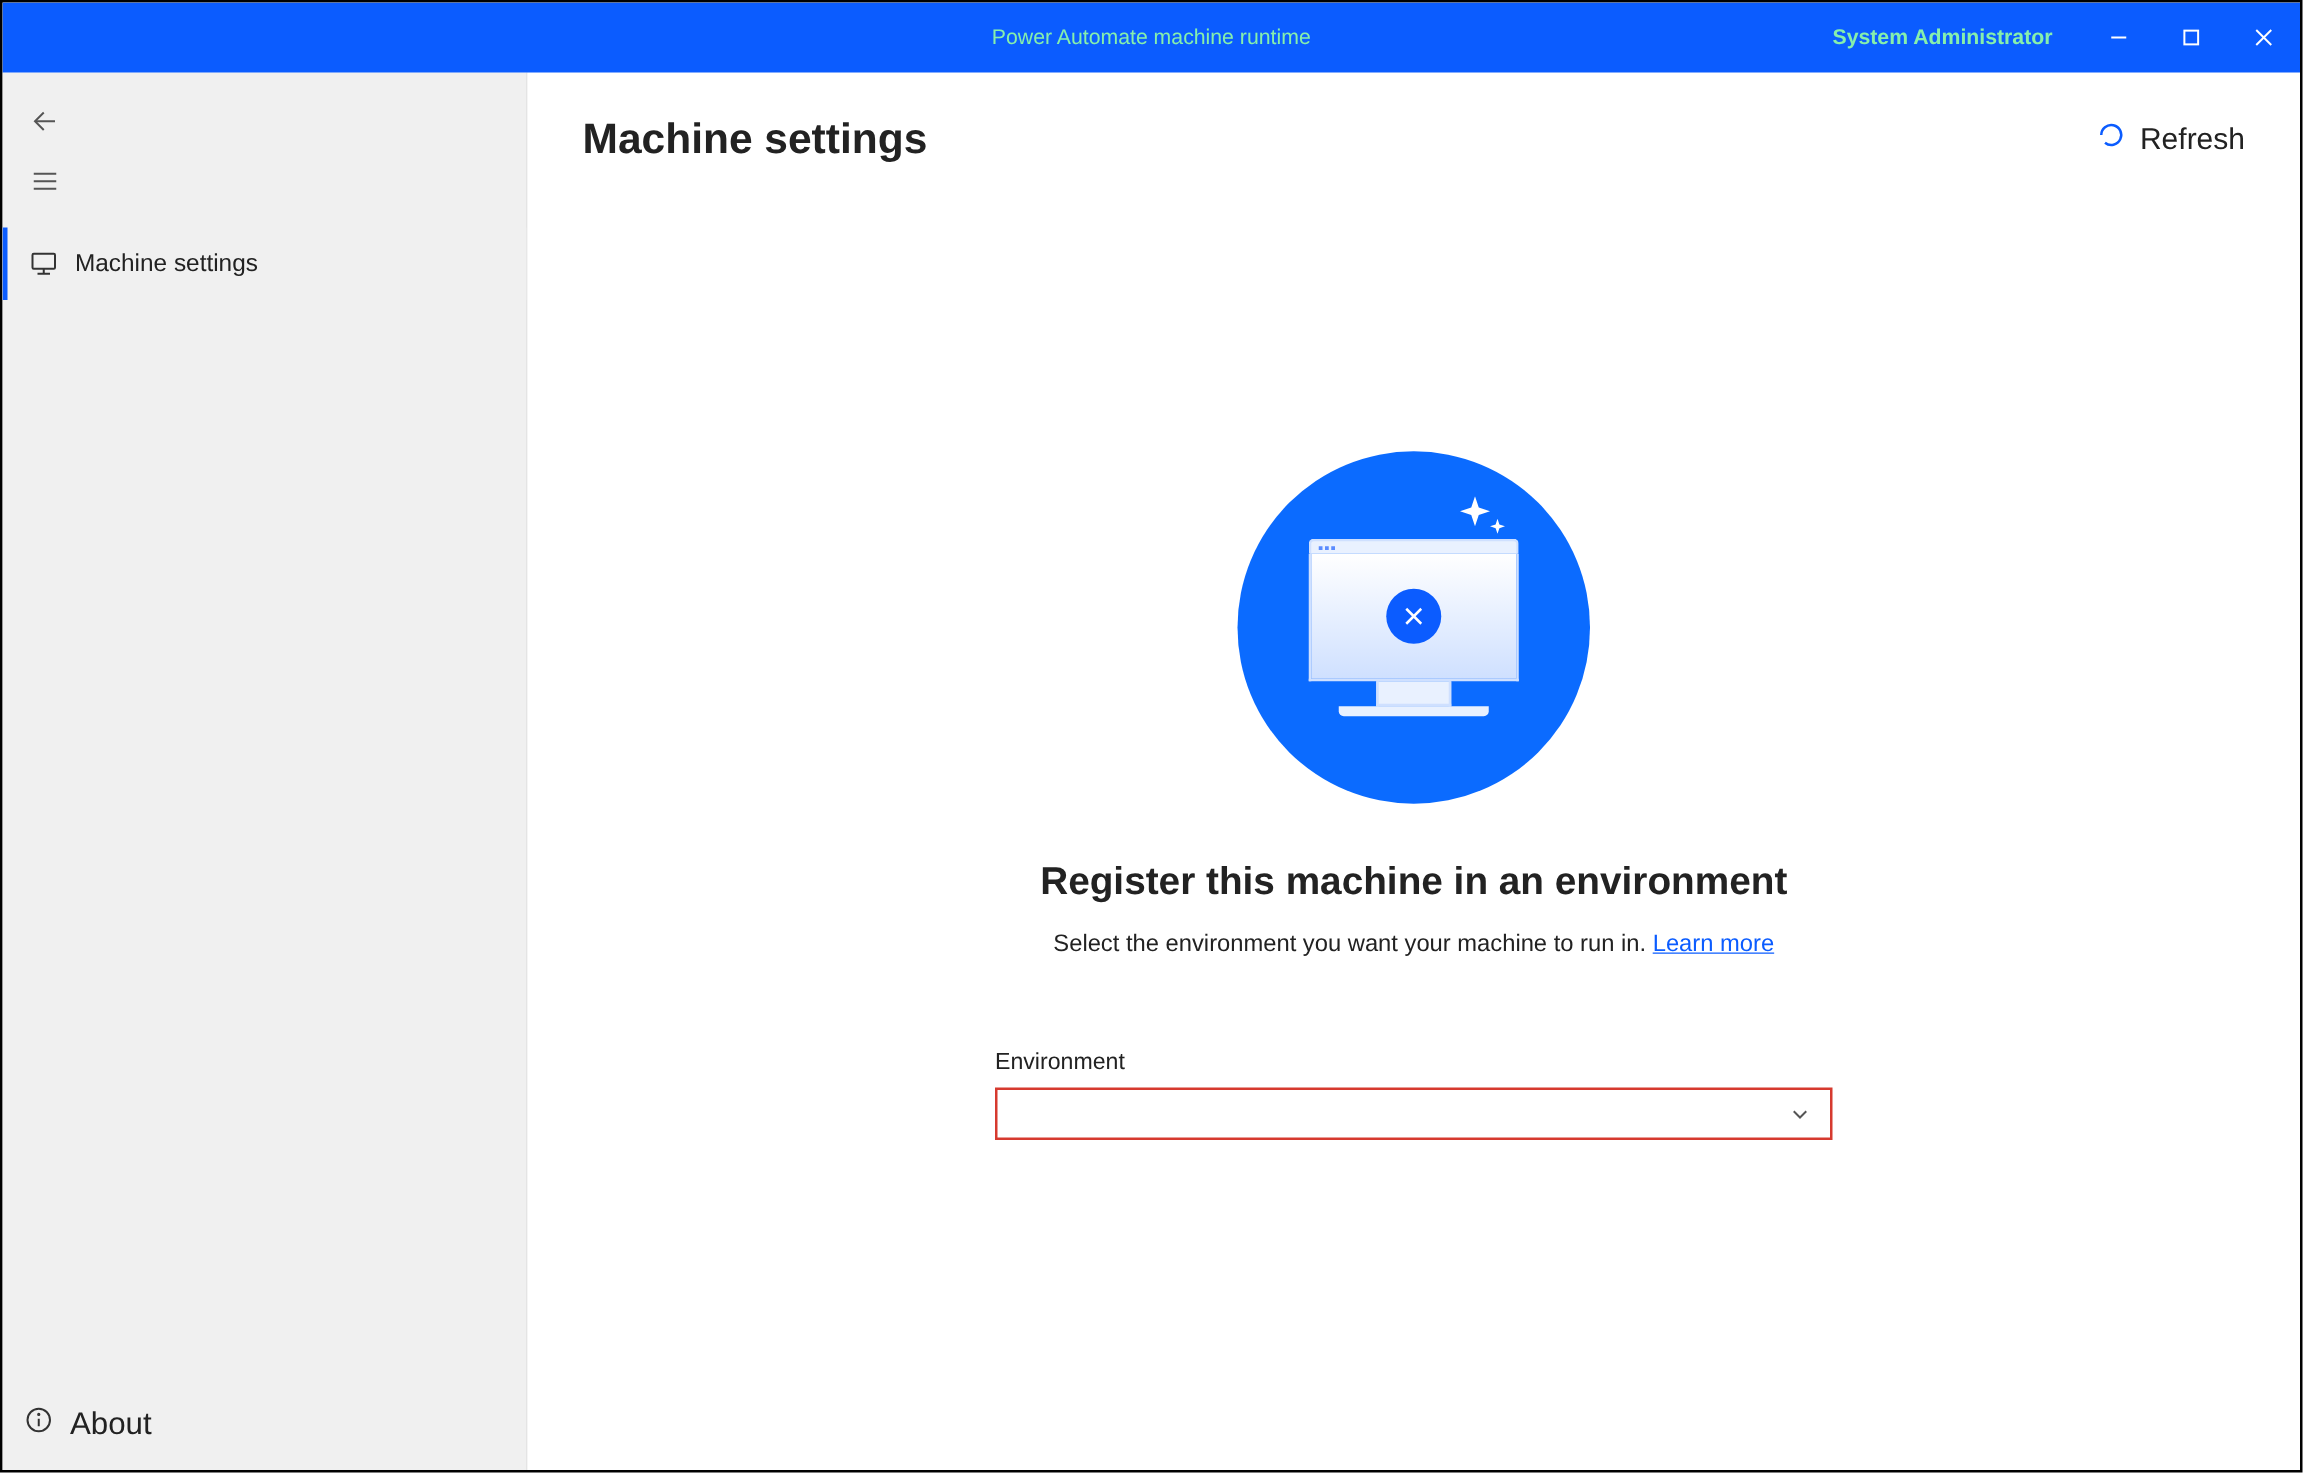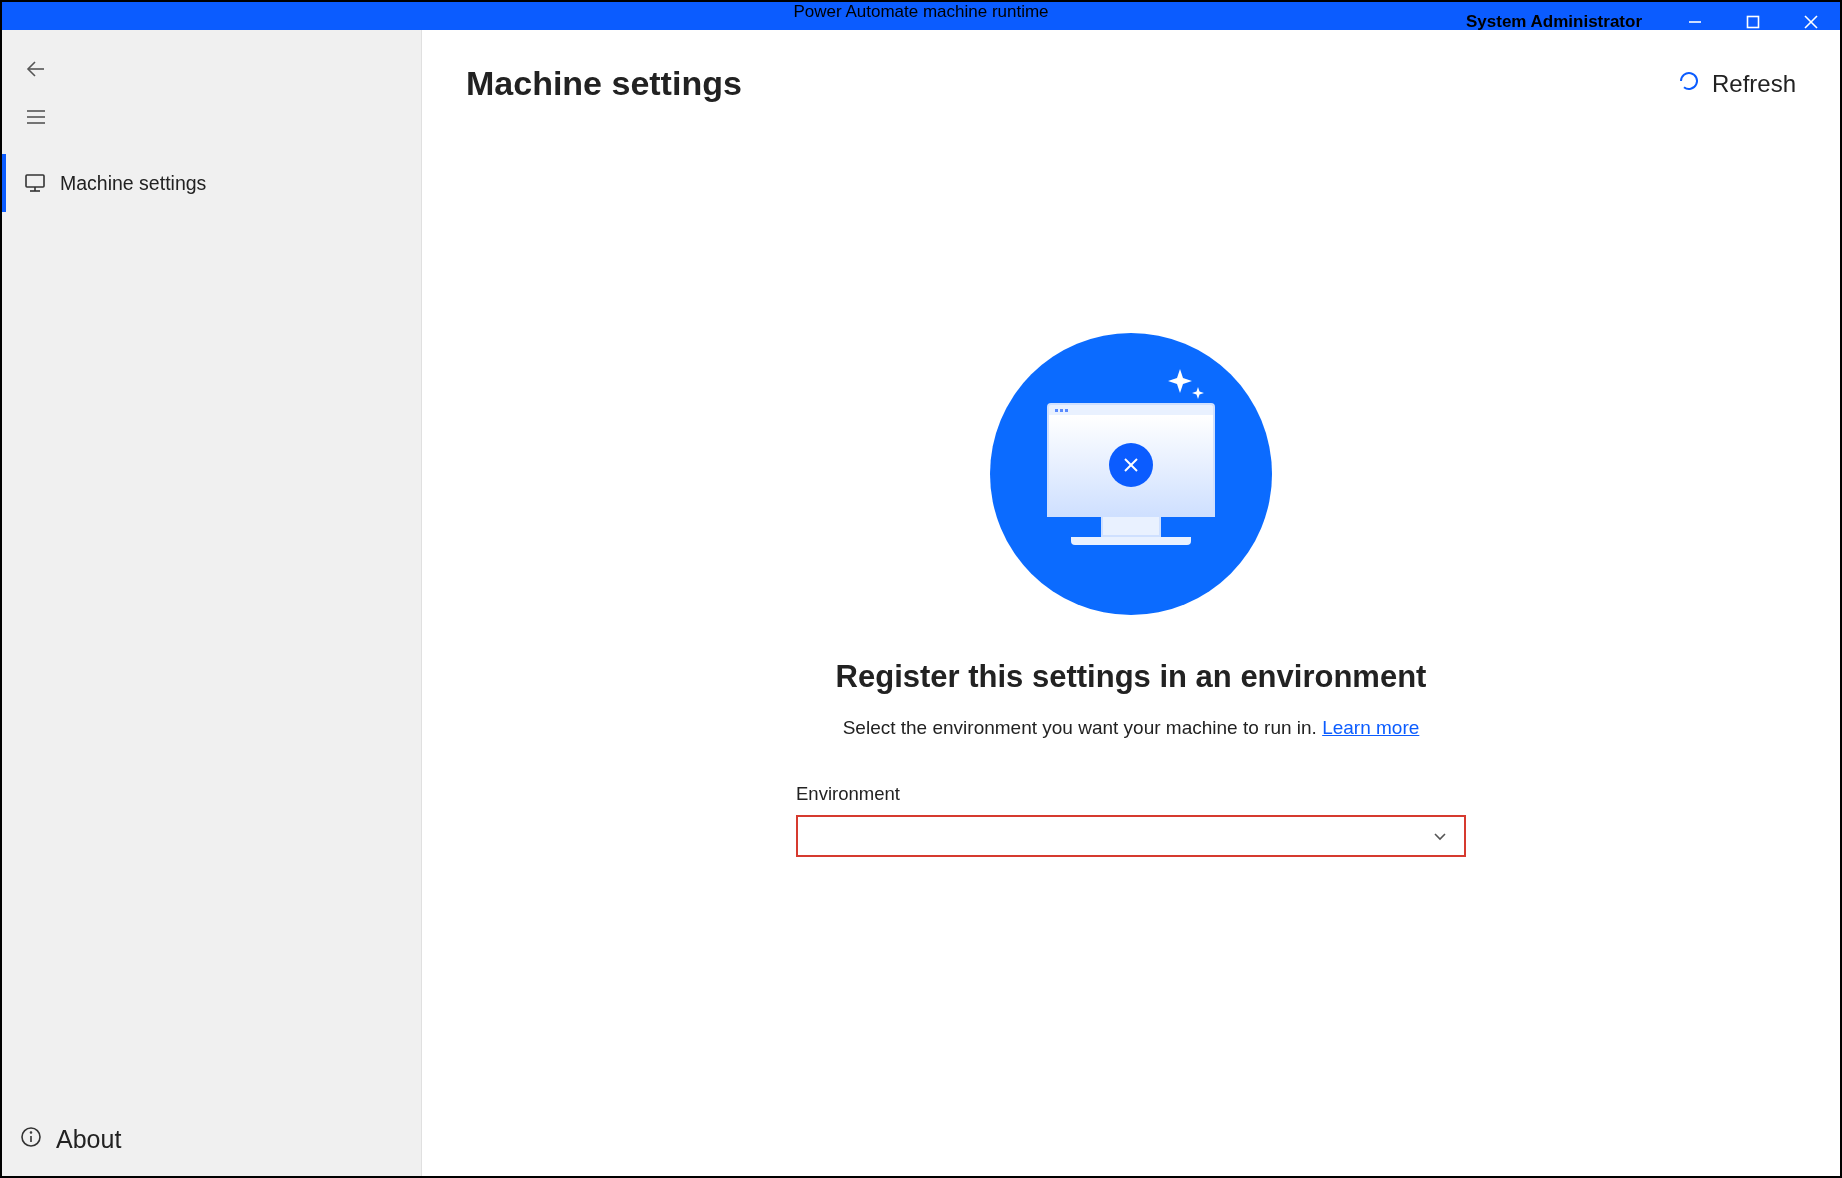--- a/index.html
+++ b/index.html
@@ -6,22 +6,22 @@
 html,body { width:100%; height:100%; }
 body {
   width:1842px; height:1178px;
   border:2px solid #000;
   display:flex; flex-direction:column;
   background:#fff;
 }
 
 
 .titlebar {
-  height:28px; background:#0b5cff; color:#000000;
-  display:flex; align-items:flex-start;
+  height:56px; background:#0b5cff; color:#86efac;
+  display:flex; align-items:center;
   font-size:17px;
   position:relative;
 }
 .titlebar .title-center {
   position:absolute; left:0; right:0;
   text-align:center; pointer-events:none;
 }
 .titlebar .title-right {
   margin-left:auto; display:flex; align-items:center; gap:0;
 }
@@ -153,21 +153,21 @@
   color:#0b5cff; text-decoration:underline; cursor:pointer;text-align:center;
 }
 
 
 .form {
   margin-top:44px;
   display:flex; flex-direction:column; gap:10px;
   width:670px;
 }
 .form label {
-  font-size:18.5px; color:#222;
+  font-size:18.5px; color:#222;margin-top:27px;
 }
 .select {
   height:42px;
   border:2px solid #d63a2f;
   display:flex; align-items:center; justify-content:flex-end;
   padding:0 16px;
   cursor:pointer;
   background:#fff;
 }
 .select svg { stroke:#555; fill:none; }
@@ -276,21 +276,21 @@
                   <line x1="3" y1="3" x2="15" y2="15"></line>
                   <line x1="15" y1="3" x2="3" y2="15"></line>
                 </svg>
             </div>
           </div>
           <div class="monitor-stand"></div>
           <div class="monitor-base"></div>
         </div>
       </div>
 
-      <h2>Register this settings in an environment</h2>
+      <h2>Register this machine in an environment</h2>
       <p class="sub">
         <span>Select the environment you want your machine to run in. </span><a>Learn more</a>
       </p>
 
       <div class="form">
         <label>Environment</label>
         <div class="select">
           <span></span>
           <svg width="16" height="16" viewBox="0 0 16 16" stroke-width="1.6">
               <polyline points="3,6 8,11 13,6"></polyline>

